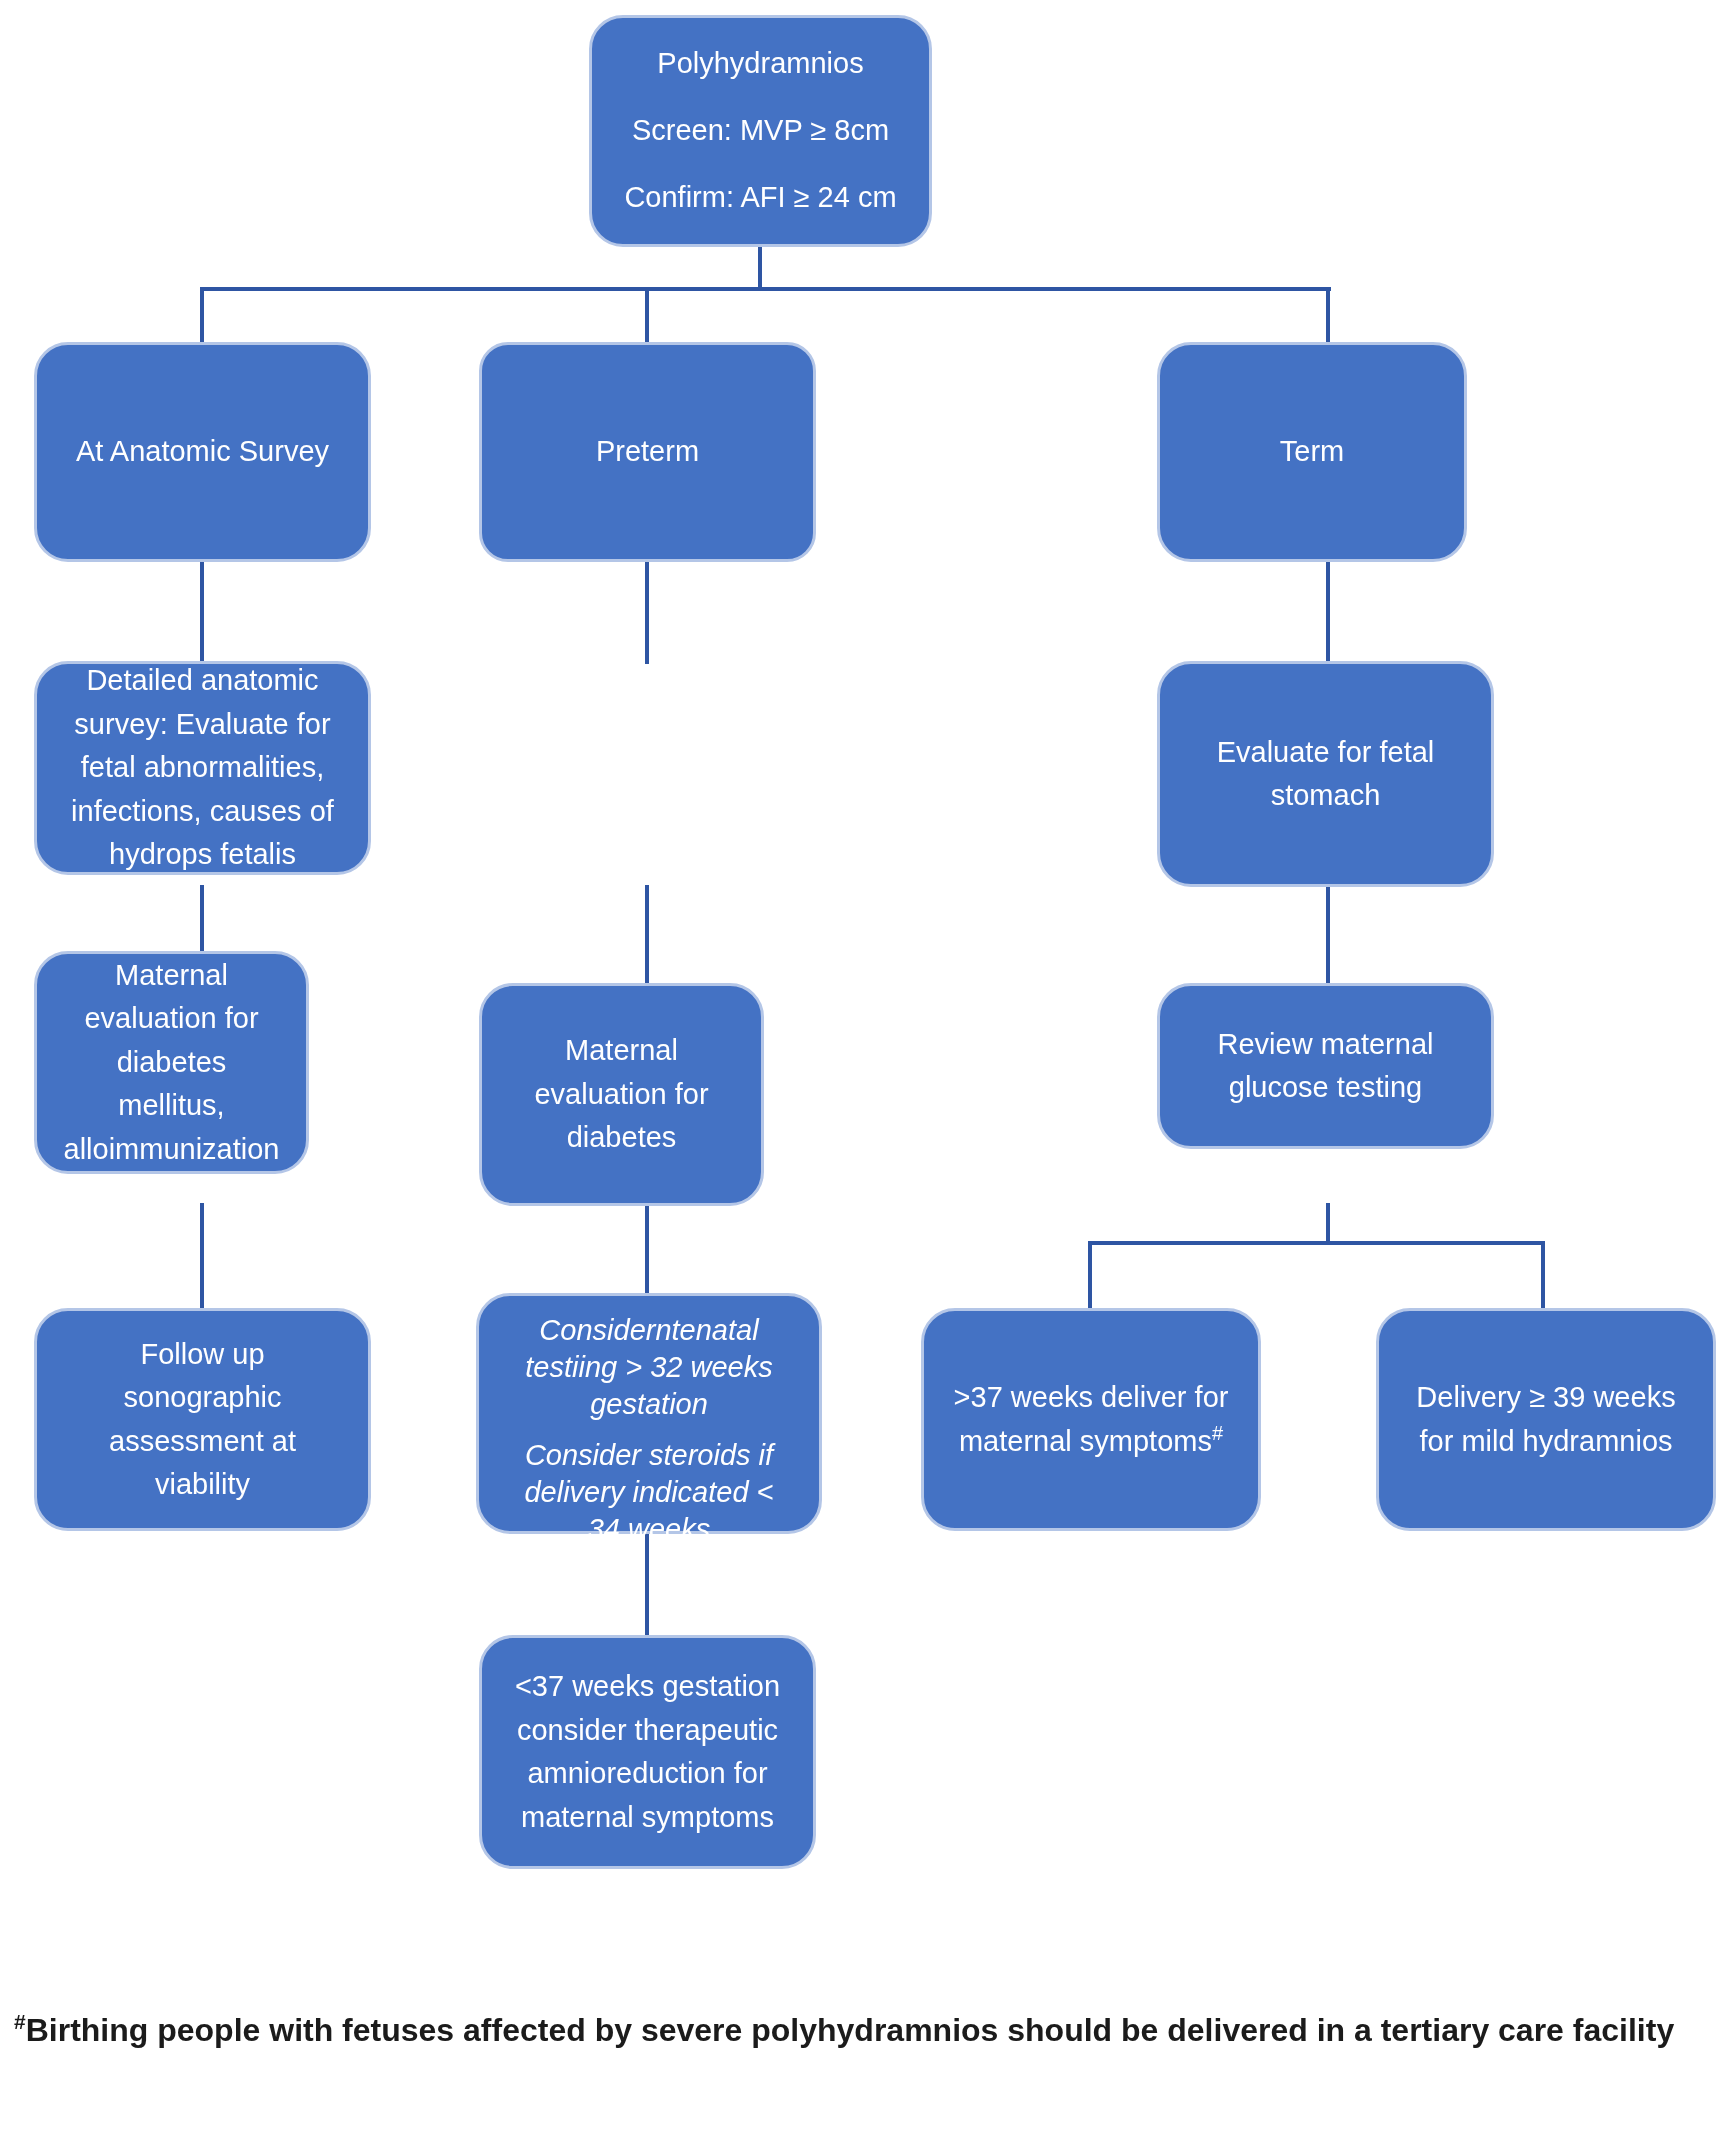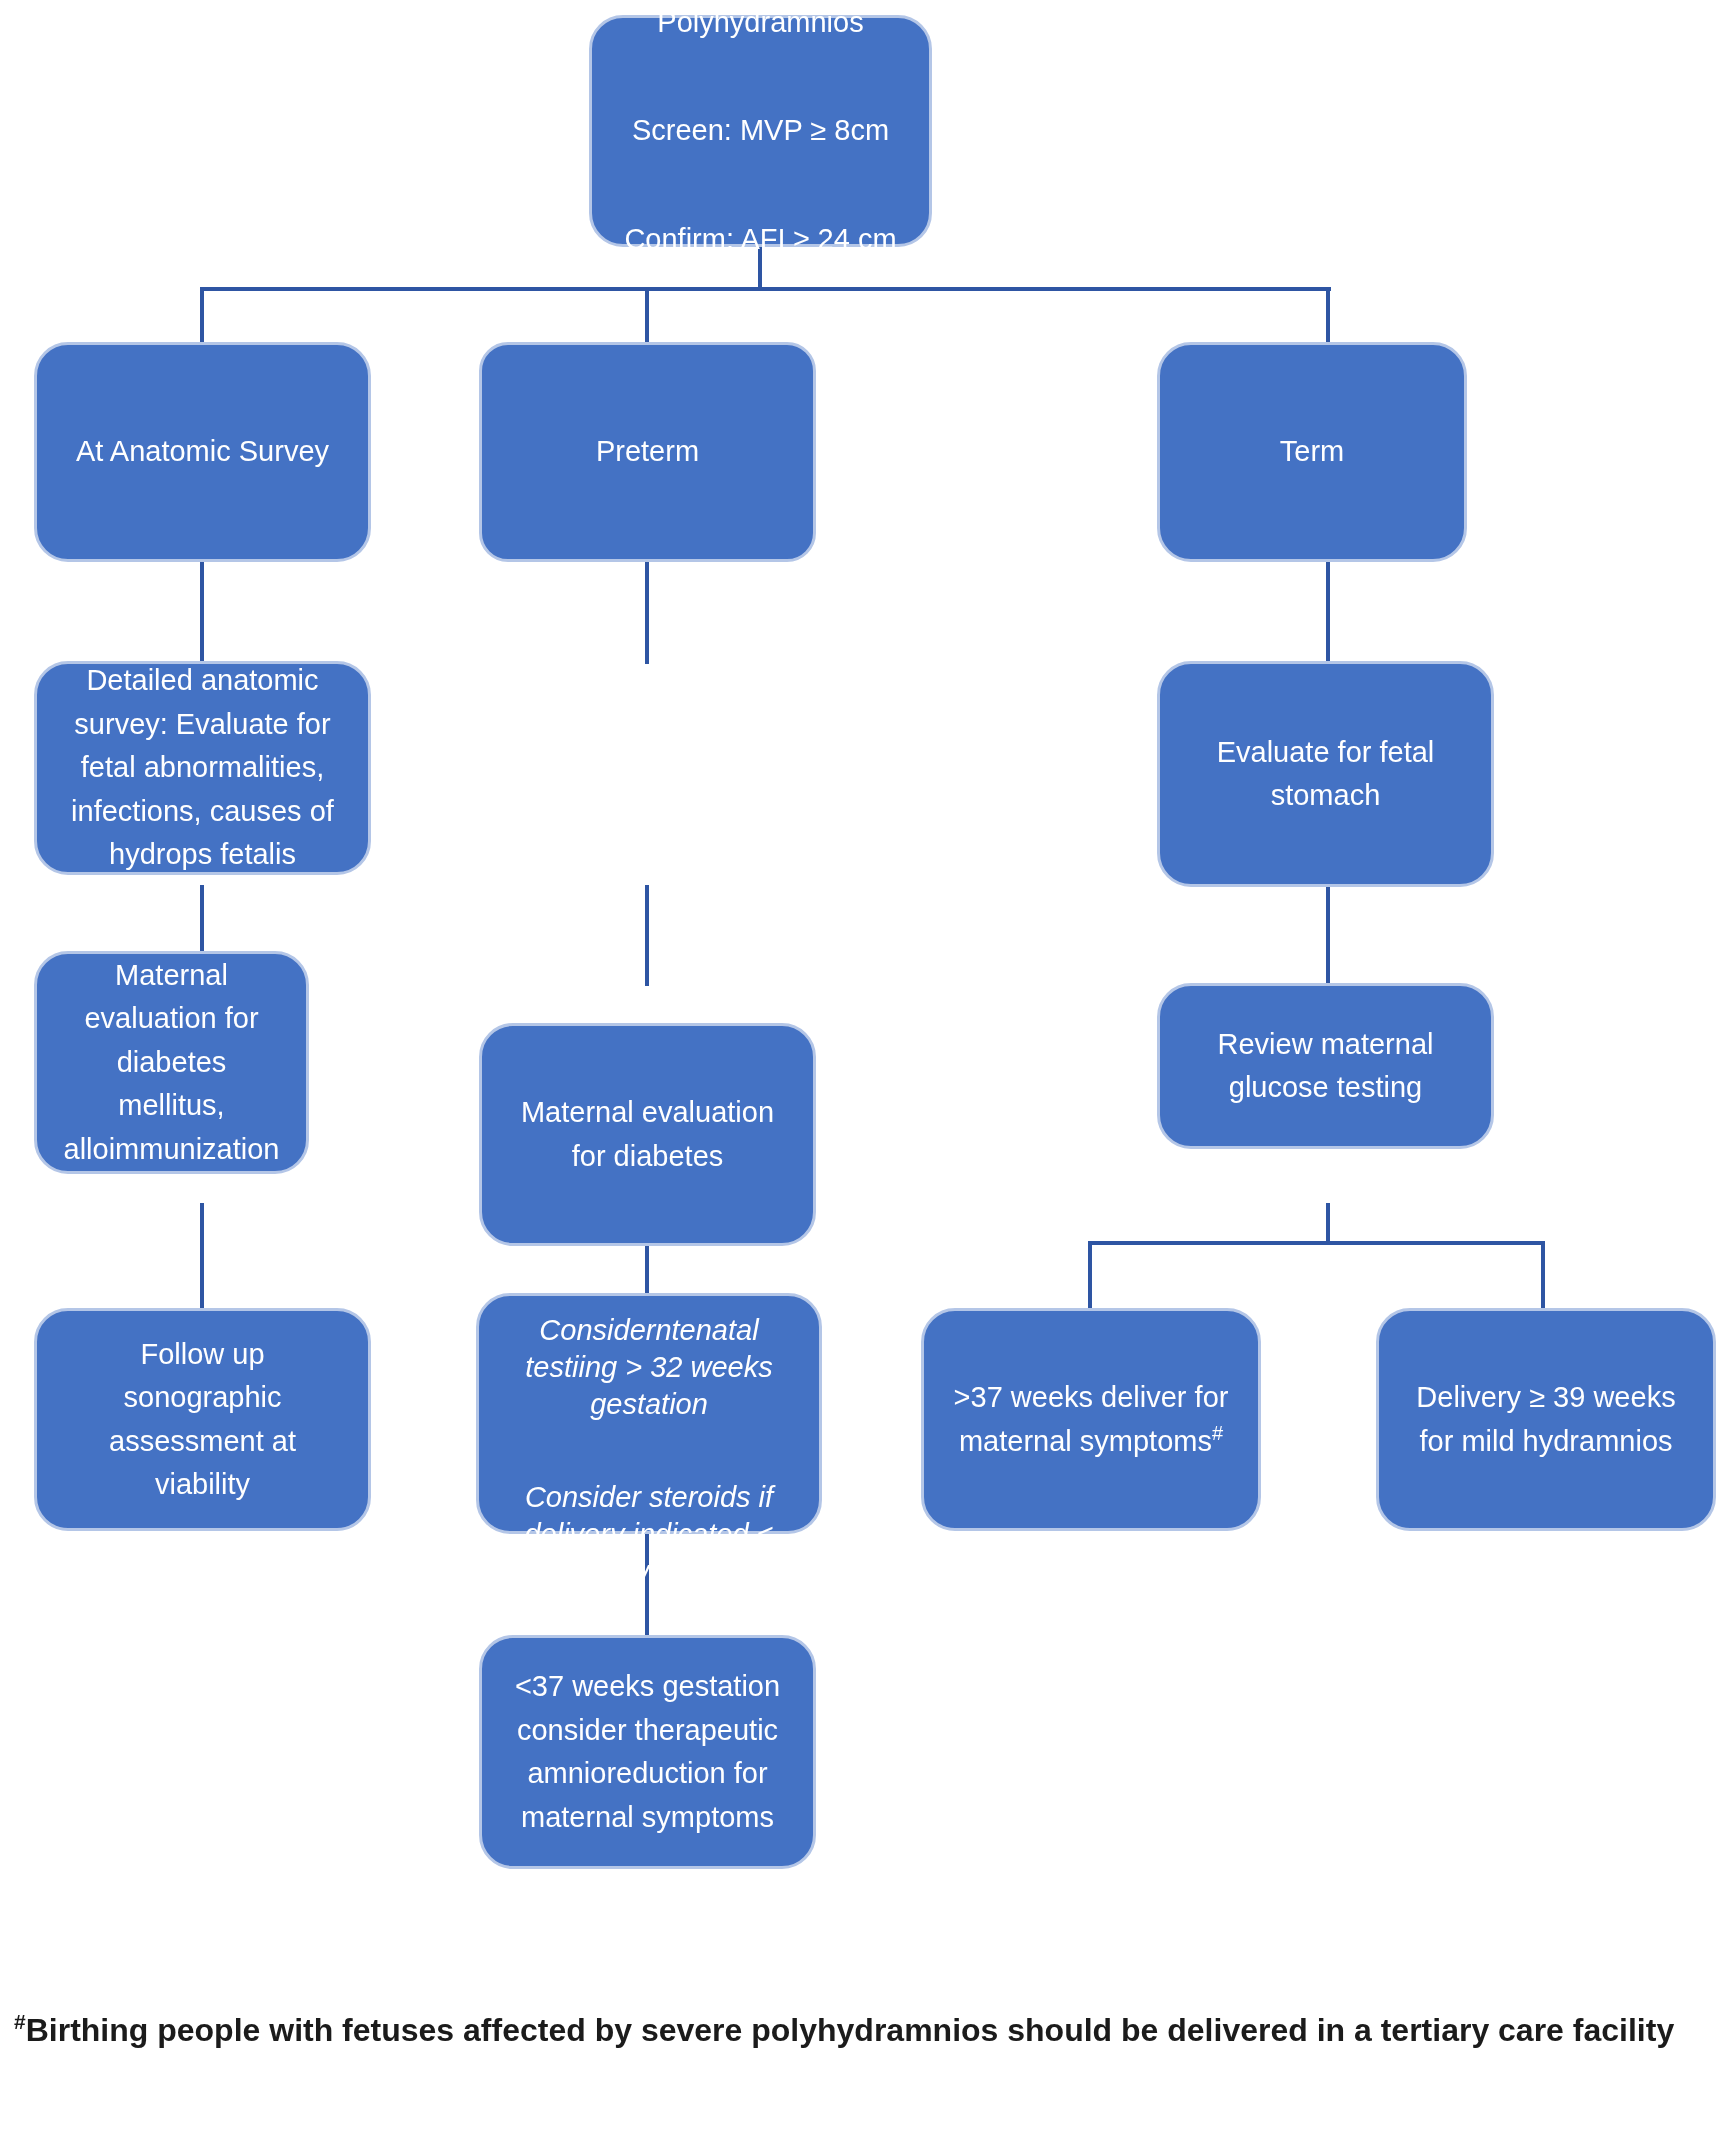--- a/index.html
+++ b/index.html
@@ -19,21 +19,20 @@
     display:flex;
     flex-direction:column;
     align-items:center;
     justify-content:center;
     text-align:center;
     font-size:29px;
     line-height:1.5;
     box-sizing:border-box;
     padding:5.9px 24.6px;
     z-index:2;
-    gap:42px;
   }
   .node .line{line-height:1.2;margin:16px 0;}
   .node.top-align{justify-content:flex-start;line-height:1.27;padding-top:9.4px;}
   .node.top-align .para{margin:7px 12px;font-style:italic;}
   .conn{position:absolute;background:#2E55A3;z-index:1;}
   .conn.v{width:4.1px;}
   .conn.h{height:4.1px;}
   .footnote{
     position:absolute;
     left:14px;top:1997px;
@@ -92,21 +91,21 @@
   <div class="node" style="left:34px;top:661px;width:337px;height:214px;">
     <div>Detailed anatomic survey: Evaluate for fetal abnormalities, infections, causes of hydrops fetalis</div>
   </div>
   <div class="node" style="left:1157px;top:661px;width:337px;height:226px;">
     <div>Evaluate for fetal stomach</div>
   </div>
 
   <div class="node" style="left:34px;top:951px;width:275px;height:223px;">
     <div>Maternal evaluation for diabetes mellitus, alloimmunization</div>
   </div>
-  <div class="node" style="left:479px;top:983px;width:337px;height:223px;margin-top:40px;">
+  <div class="node" style="left:479px;top:983px;width:285px;height:223px;">
     <div>Maternal evaluation for diabetes</div>
   </div>
   <div class="node" style="left:1157px;top:983px;width:337px;height:166px;">
     <div>Review maternal glucose testing</div>
   </div>
 
   <div class="node" style="left:34px;top:1308px;width:337px;height:223px;text-align:center;">
     <div>Follow up sonographic assessment at viability</div>
   </div>
 

